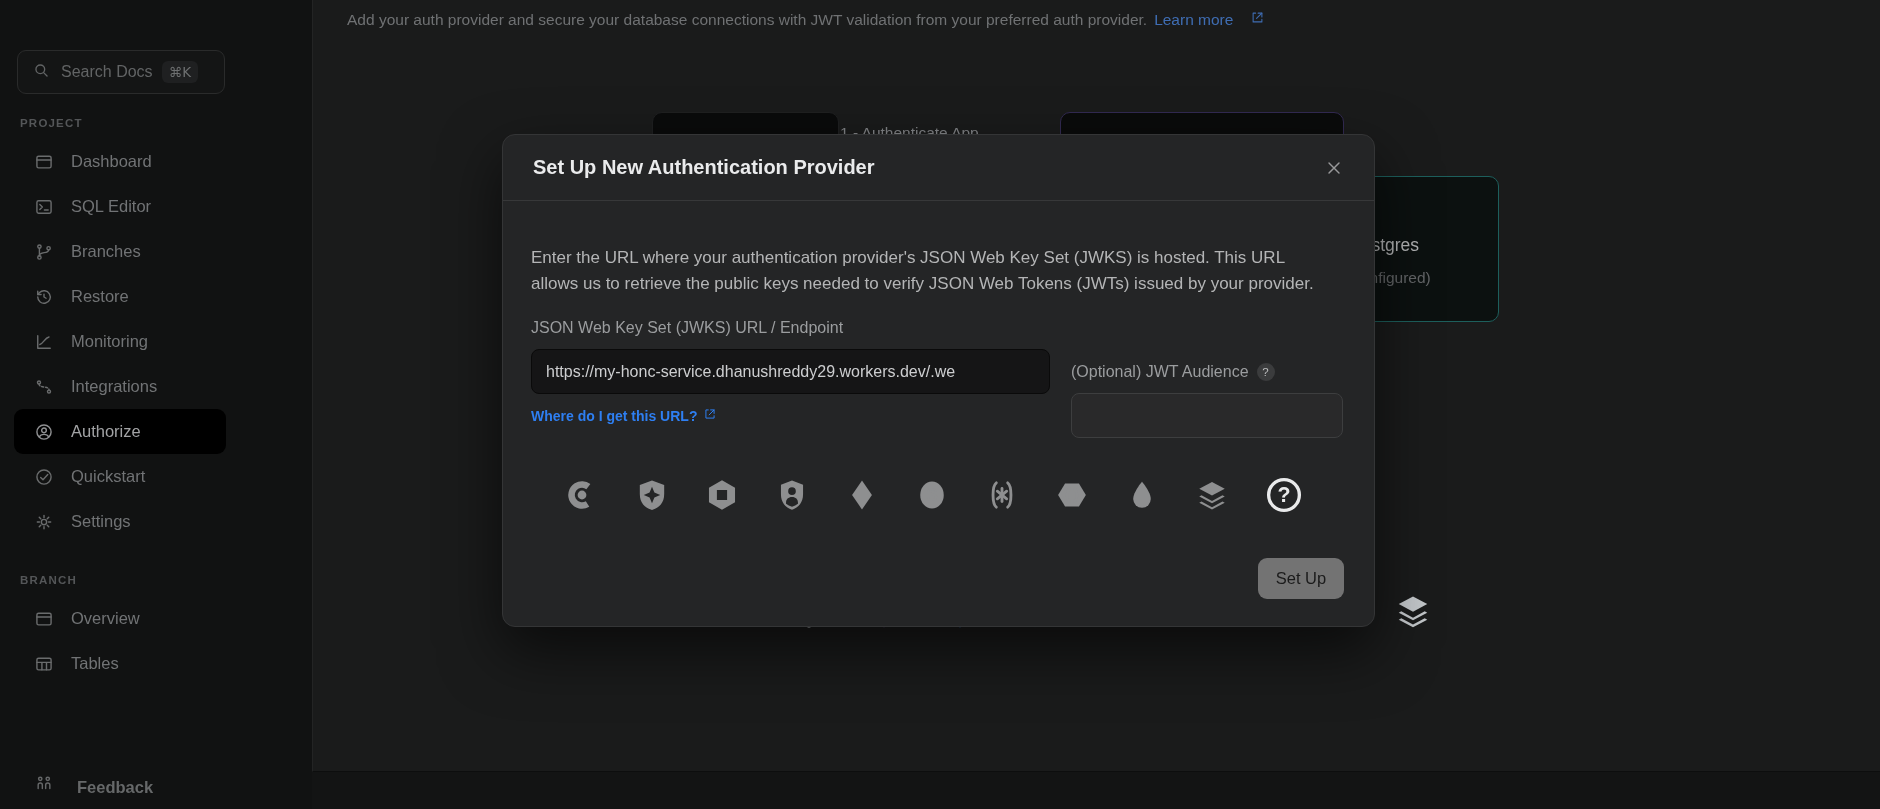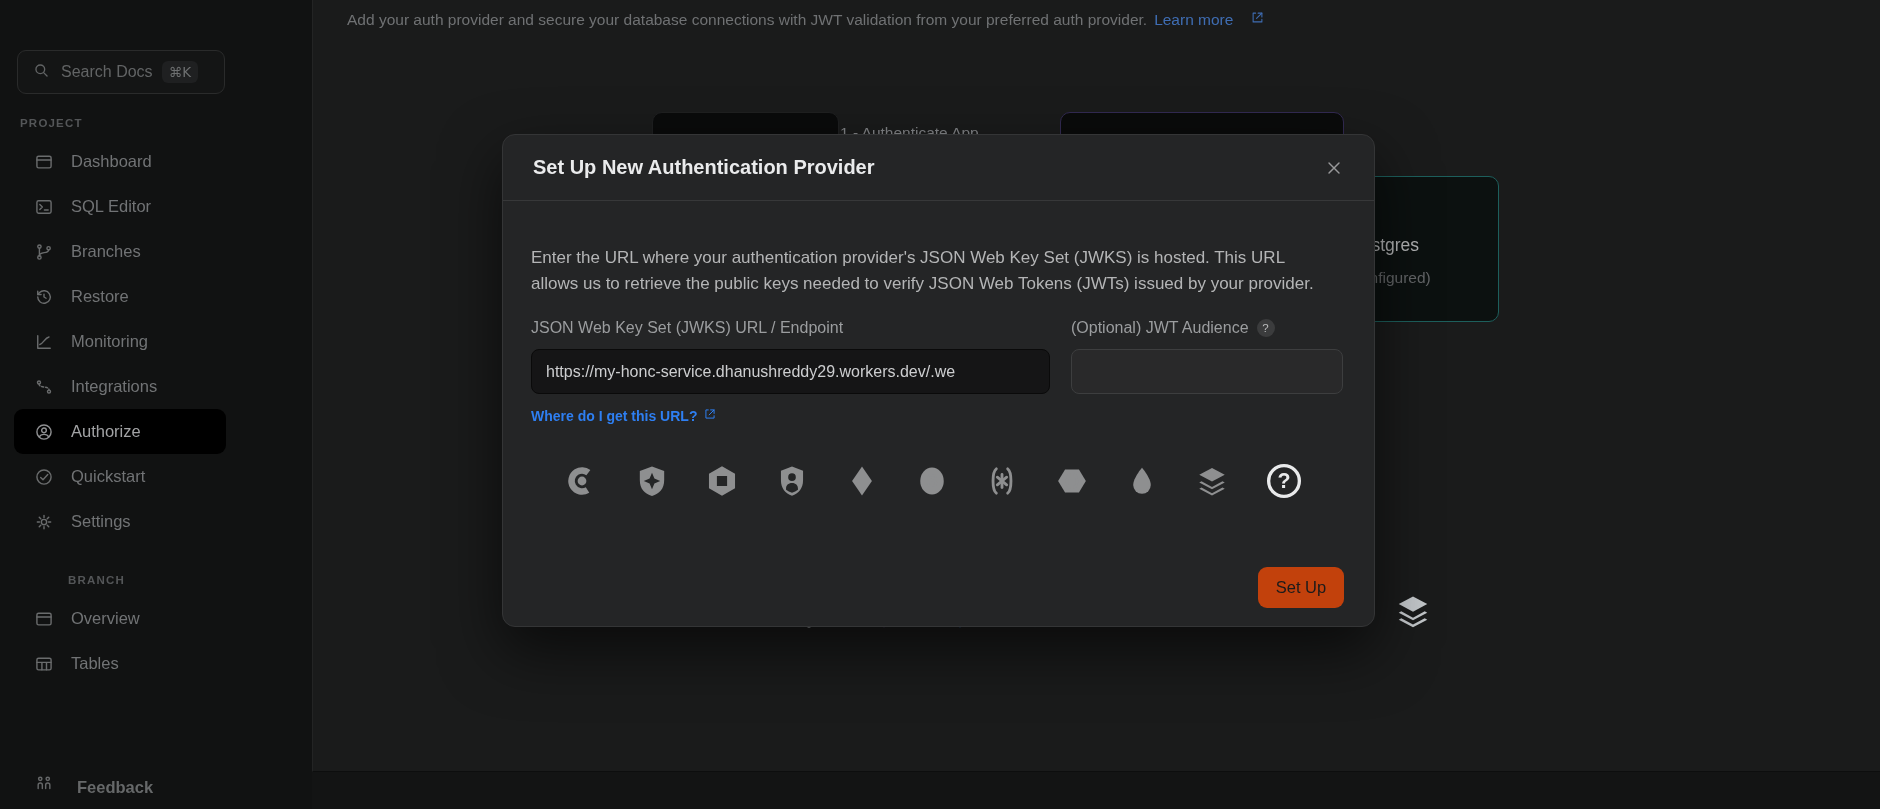--- a/index.html
+++ b/index.html
@@ -11,21 +11,21 @@
   .sidebar { position:absolute; left:0; top:0; width:312px; height:809px; background:#111212; }
   .searchbox { position:absolute; left:17px; top:50px; width:208px; height:44px;
     border:1px solid #2a2b2b; border-radius:9px; display:flex; align-items:center;
     padding:0 26px 0 14px; color:#626465; cursor:pointer; background:#141515; }
   .searchbox .s-label { font-size:16px; margin-left:10px; flex:1; color:#626465; }
   .searchbox .s-kbd { font-family:"DejaVu Sans","Liberation Sans",sans-serif; font-size:13.5px;
     background:#1f2021; color:#6e7071; border-radius:6px; padding:3px 7px; }
   .nav { position:absolute; left:14px; top:117px; width:212px; }
   .nav-heading { font-size:11.5px; letter-spacing:1.2px; color:#54565"8"; color:#545658;
     padding:0 0 10px 6px; font-weight:600; }
-  .nav-heading.gap { margin-top:30px;margin-left:48px; }
+  .nav-heading.gap { margin-top:30px; }
   .nav-item { height:45px; display:flex; align-items:center; gap:17px; padding:0 0 0 20px;
     border-radius:9px; color:#6a6c6d; cursor:pointer; }
   .nav-item span { font-size:16.5px; color:#717375; }
   .nav-item.active { background:#000000; }
   .nav-item.active span { color:#a2a3a5; }
   .nav-item.active { color:#8f9092; }
   .feedback { position:absolute; left:14px; top:753px; width:212px; height:44px;
     display:flex; align-items:flex-end; gap:23px; padding-left:20px; color:#606263; cursor:pointer;font-weight:bold; }
   .feedback span { font-size:16.5px; color:#666869; }
 
@@ -52,37 +52,37 @@
   .modal { position:absolute; left:502px; top:134px; width:873px; height:493px;
     background:#242526; border:1px solid #343536; border-radius:13px;
     box-shadow:0 24px 60px rgba(0,0,0,.6); }
   .modal-header { height:66px; display:flex; align-items:center; justify-content:space-between;
     padding:0 30px; border-bottom:1px solid #373839; }
   .modal-title { font-size:20px; font-weight:600; color:#eaebec; }
   .modal-close { color:#98999a; cursor:pointer; display:flex; }
   .modal-body { padding:0 28px; }
   .modal-desc { margin-top:44px; width:800px; font-size:17px; line-height:26px; color:#b4b5b6; }
   .fields { margin-top:22px; display:flex; gap:21px; }
-  .field-l { width:519px; } .field-r { width:272px; }
+  .field-l { width:519px; } .field-r { width:272px;margin-top:44px; }
   .f-label { font-size:16px; color:#9b9d9f; display:flex; align-items:center; gap:8px; }
   .f-input { margin-top:12px; height:45px; border-radius:8px; width:100%;
     font-size:16px; padding:0 14px; outline:none;
     font-family:"Liberation Sans",sans-serif; }
   .f-input.jwks { background:#151516; border:1px solid #0a0a0a; color:#cdced0;
     white-space:nowrap; overflow:hidden; text-overflow:clip; }
   .f-input.aud { background:#29292a; border:1px solid #3d3e3f; color:#cdced0; }
   .help-badge { width:18px; height:18px; border-radius:50%; background:#3b3c3d; color:#bdbebf;
     font-size:11.5px; display:inline-flex; align-items:center; justify-content:center; cursor:pointer; }
   .help-link { margin-top:13px; display:flex; align-items:center; gap:6px;
     color:#2e7ff2; font-size:14px; font-weight:600; cursor:pointer; width:fit-content; }
   .providers-row { margin-top:38px; margin-left:34px; display:flex; gap:36px; align-items:center; }
   .providers-row .prov { width:34px; height:34px; display:flex; align-items:center; justify-content:center; cursor:pointer; }
   .providers-row .prov.sel { width:38px; height:38px; }
-  .setup-btn { position:absolute; right:30px; bottom:18px; width:86px; height:41px;
-    background:#c2410c; color:#1b1b1b; font-size:16.5px; font-weight:500;
+  .setup-btn { position:absolute; right:30px; bottom:27px; width:86px; height:41px;
+    background:#737373; color:#1b1b1b; font-size:16.5px; font-weight:500;
     border:none; border-radius:9px; cursor:pointer; font-family:"Liberation Sans",sans-serif; }
 </style>
 </head>
 <body>
 
 <div class="screen">
 
   <aside class="sidebar">
     <div class="searchbox">
       <span id="search-icon-slot"><svg viewBox="0 0 24 24" width="19" height="19" fill="none" stroke="currentColor" stroke-width="1.7" stroke-linecap="round" stroke-linejoin="round">

